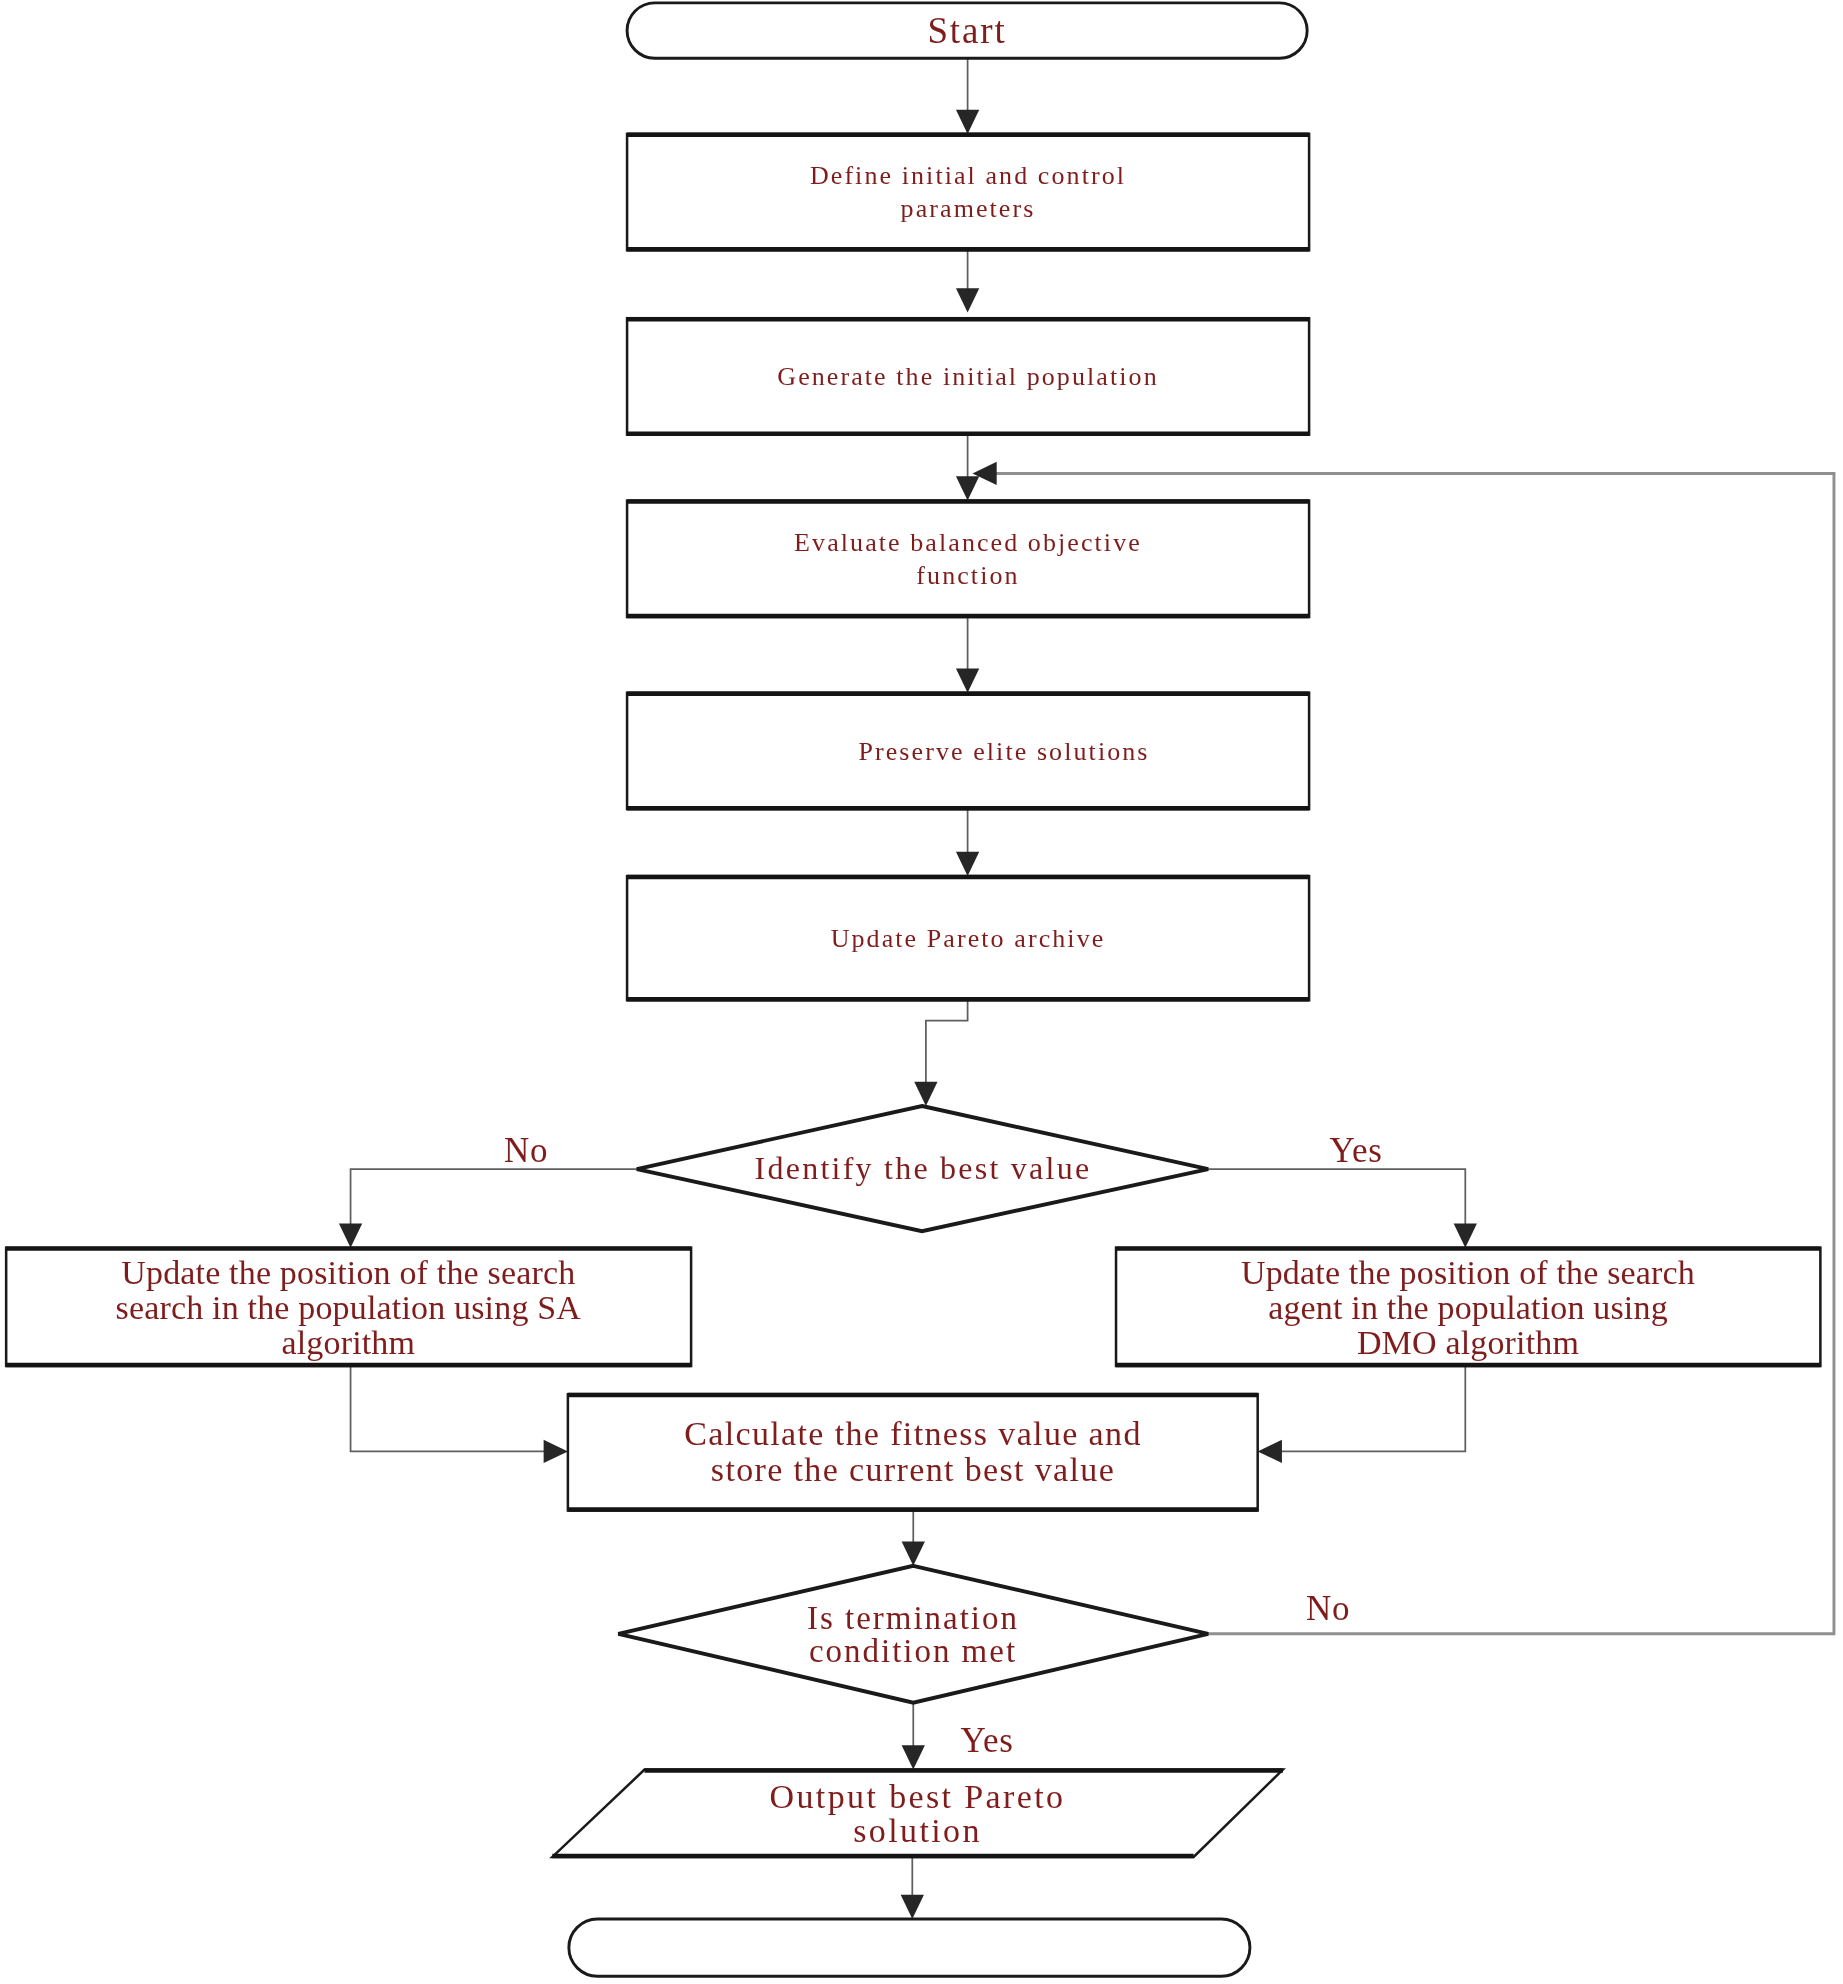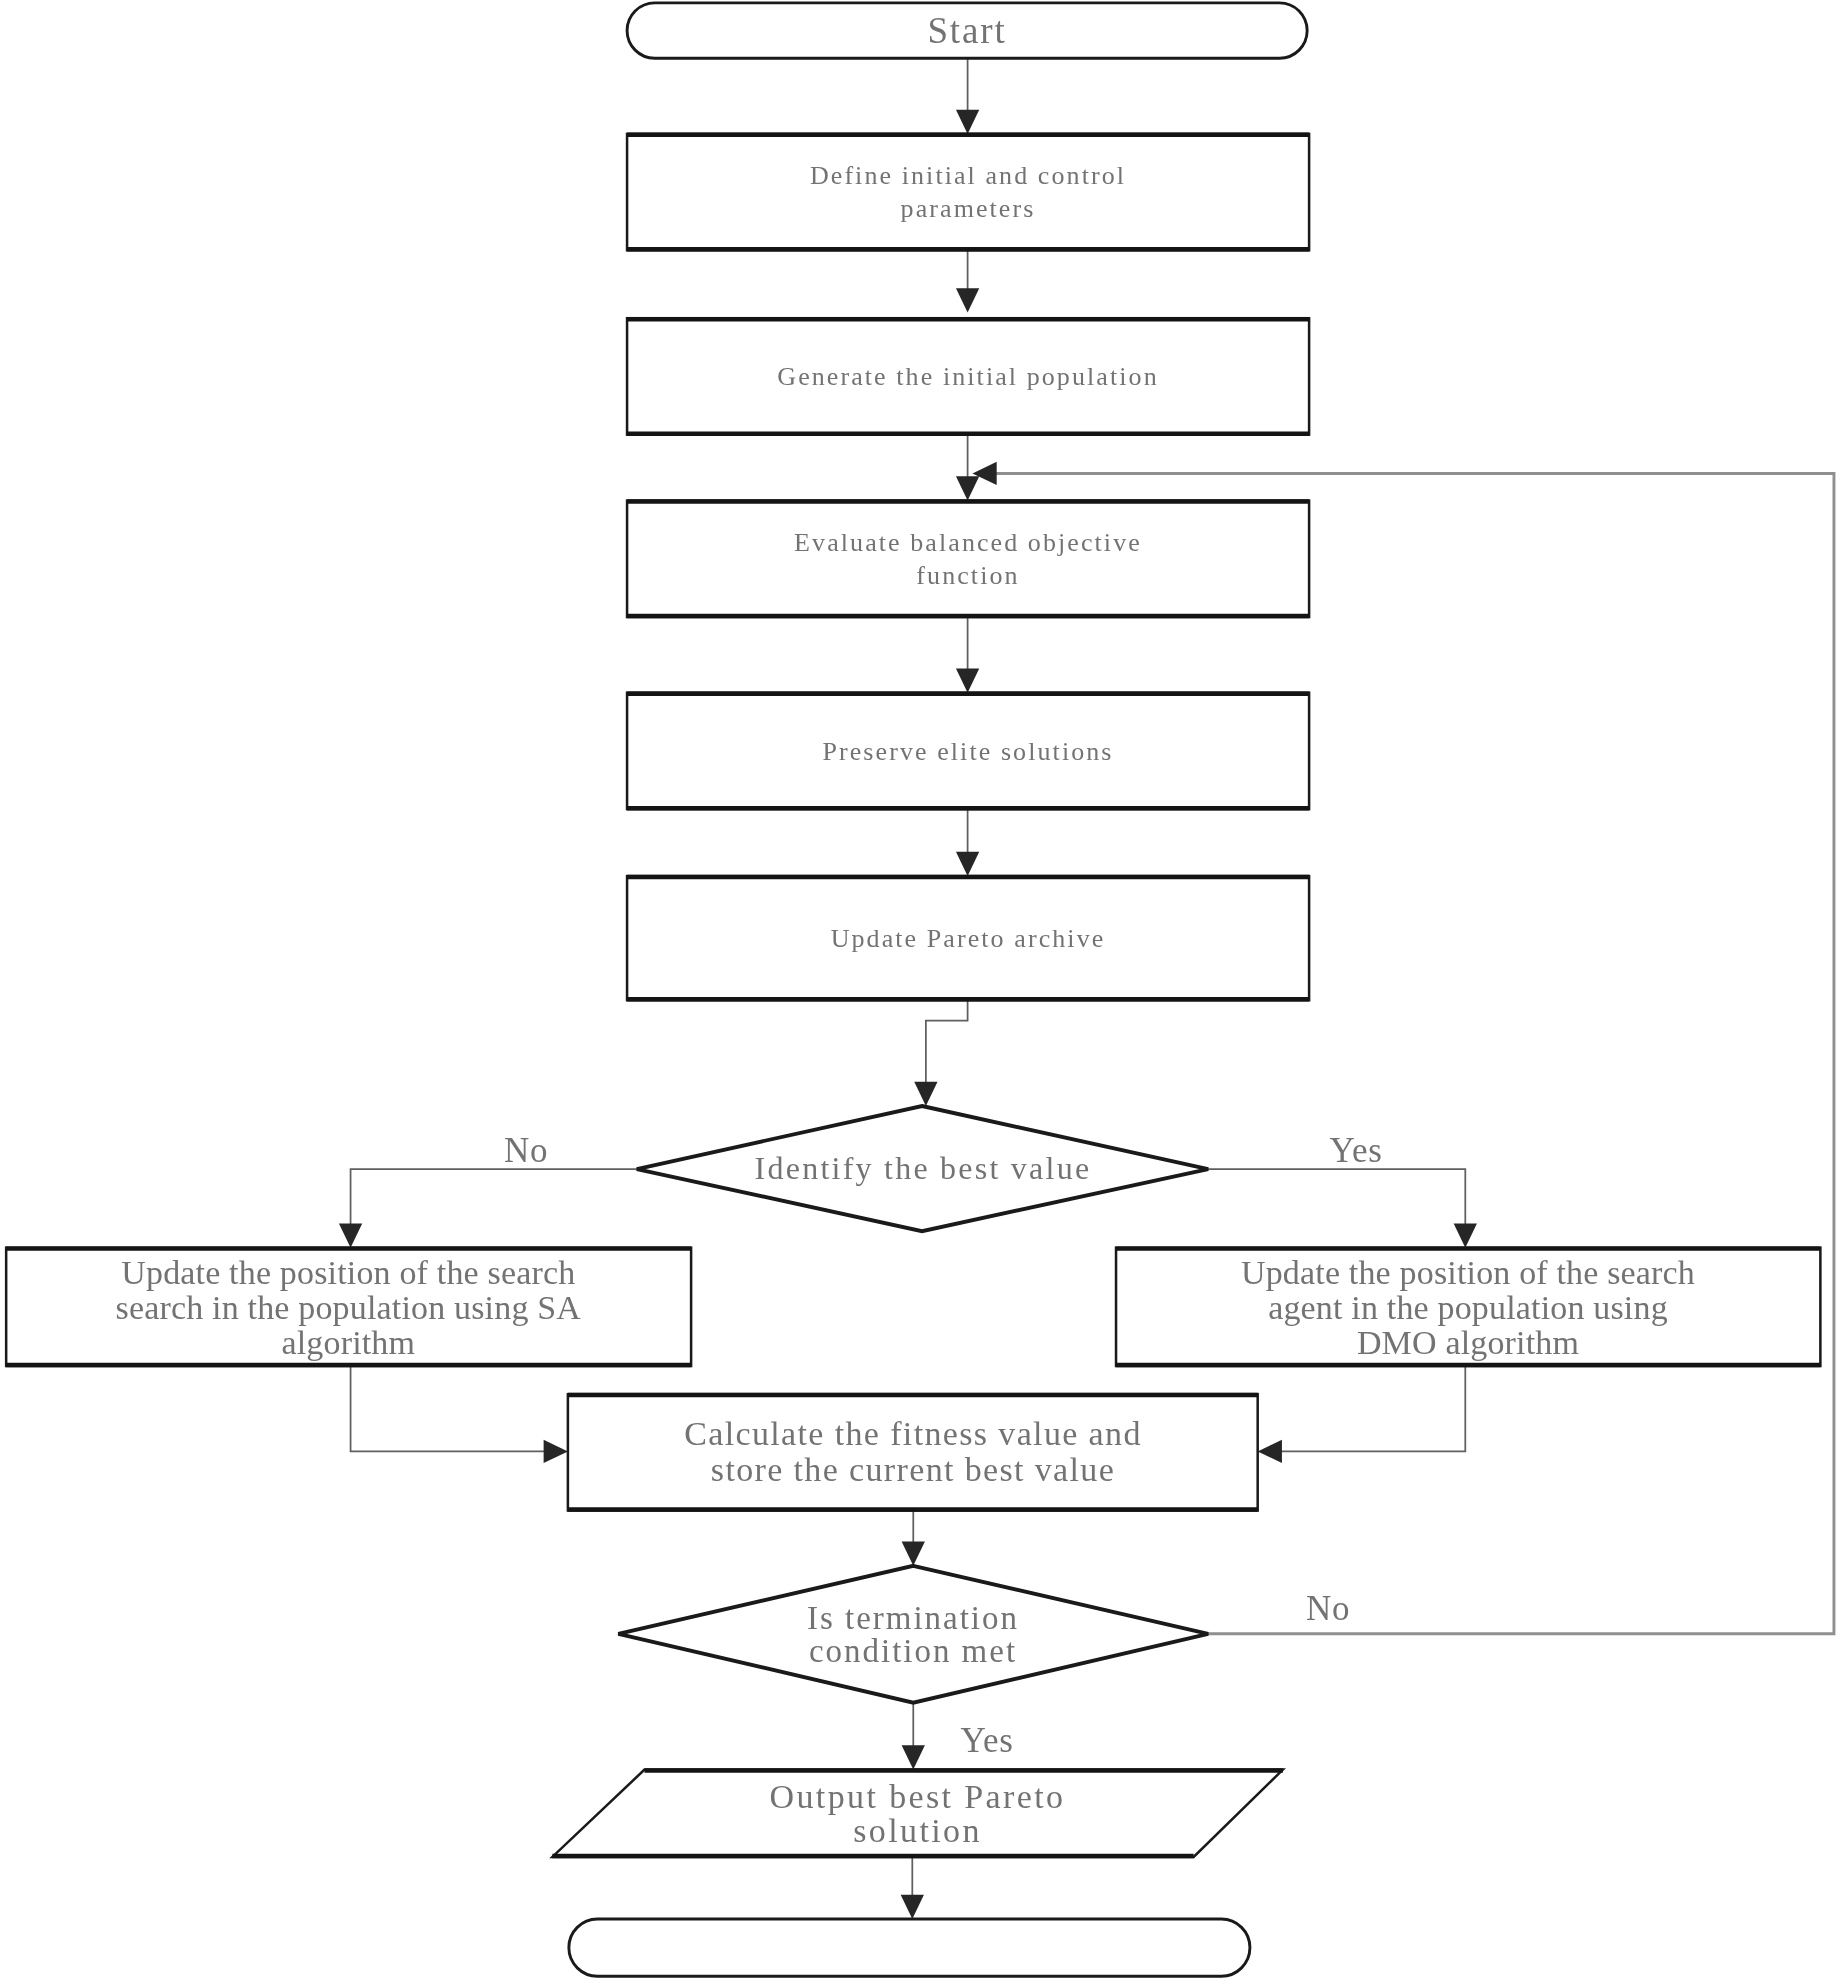--- a/index.html
+++ b/index.html
@@ -10,21 +10,21 @@
     font-family:"Liberation Serif","DejaVu Serif",serif;
     color:#1f1f1f;
     overflow:hidden;
   }
   .canvas svg{position:absolute;left:0;top:0;}
   .lbl{
     position:absolute;
     display:flex;flex-direction:column;
     align-items:center;justify-content:center;
     text-align:center;
-    color:#737373;
+    color:#7f1d1d;
     white-space:nowrap;
   }
   .proc{font-size:26px;line-height:33px;letter-spacing:.08em;border-radius:32px;}
   .term{font-size:37px;line-height:37px;letter-spacing:.05em;}
   .dec1{font-size:32px;line-height:33px;letter-spacing:.07em;}
   .dec2{font-size:33px;line-height:33px;letter-spacing:.06em;}
   .side{font-size:34px;line-height:35px;letter-spacing:.005em;}
   .calc{font-size:34px;line-height:36px;letter-spacing:.04em;}
   .out{font-size:34px;line-height:34px;letter-spacing:.07em;}
   .branch{font-size:35px;line-height:35px;letter-spacing:.02em;}
@@ -110,21 +110,21 @@
 
   <div class="lbl proc" style="left:627px;top:318px;width:682px;height:116px;">
     <div>Generate the initial population</div>
   </div>
 
   <div class="lbl proc" style="left:627px;top:501px;width:682px;height:116px;">
     <div>Evaluate balanced objective</div>
     <div>function</div>
   </div>
 
-  <div class="lbl proc" style="left:627px;top:693px;width:682px;height:116px;">
+  <div class="lbl proc" style="left:627px;top:693px;width:682px;height:116px;padding-left:36px;">
     <div>Preserve elite solutions</div>
   </div>
 
   <div class="lbl proc" style="left:627px;top:876px;width:682px;height:124px;">
     <div>Update Pareto archive</div>
   </div>
 
   <div class="lbl dec1" style="left:637px;top:1106px;width:572px;height:125px;">
     <div>Identify the best value</div>
   </div>

